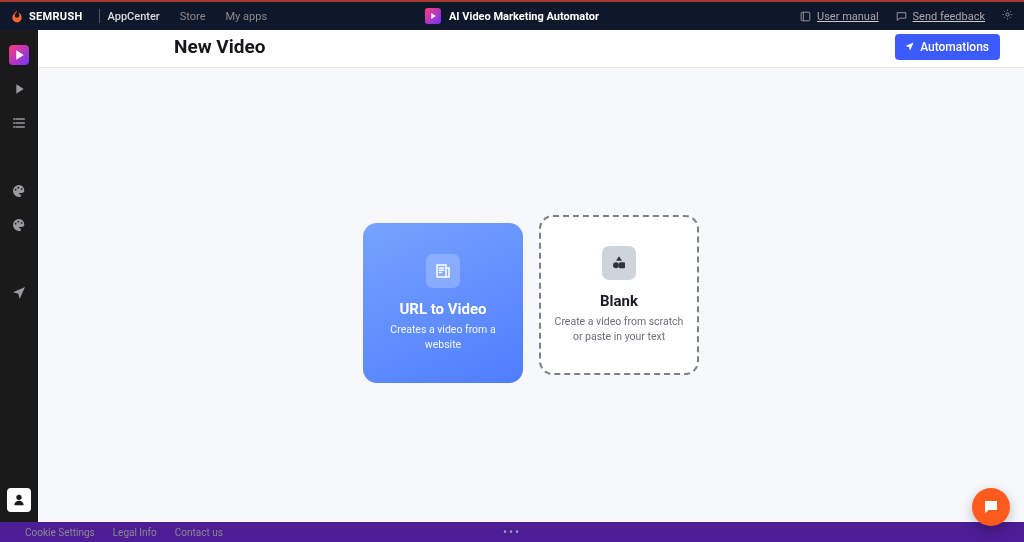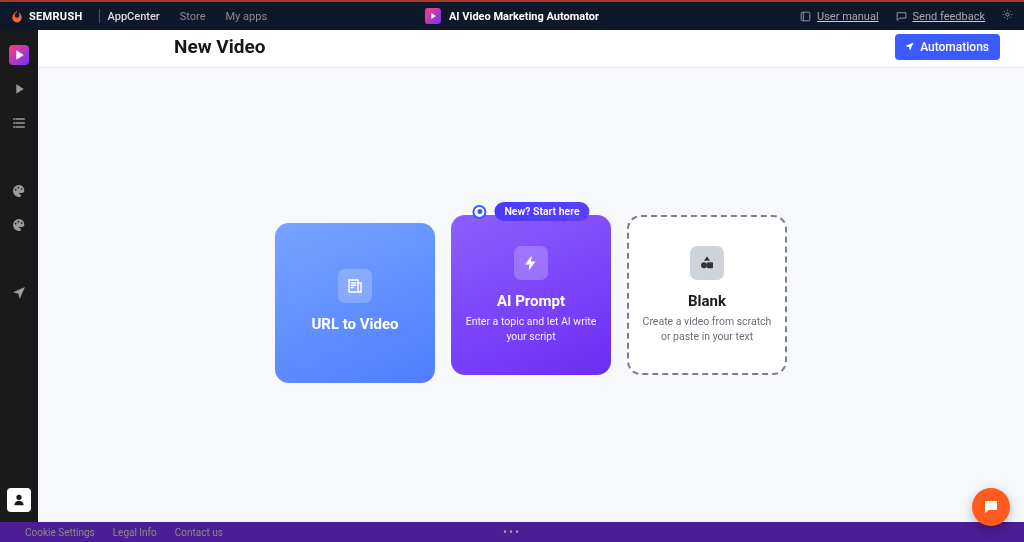--- a/index.html
+++ b/index.html
@@ -331,35 +331,23 @@
   <div class="canvas">
 
     <div class="card url">
       <div class="cicon">
         <svg viewBox="0 0 24 24">
             <path d="M4 4h12v16H4zM16 8h4v12H8" fill="none" stroke="#fff" stroke-width="2"></path>
             <path d="M7 8h6M7 11h6M7 14h3" stroke="#fff" stroke-width="2" stroke-linecap="round"></path>
           </svg>
       </div>
       <div class="ctitle">URL to Video</div>
+      <div class="cdesc">Creates a video from a website</div>
     </div>
 
-    <div class="card ai">
-      <div class="pill-wrap">
-        <span class="pill-ring"></span>
-        <span class="pill">New? Start here</span>
-      </div>
-      <div class="cicon">
-        <svg viewBox="0 0 24 24">
-            <path d="M13 2L4 14h6l-1 8 9-12h-6z"></path>
-          </svg>
-      </div>
-      <div class="ctitle">AI Prompt</div>
-      <div class="cdesc">Enter a topic and let AI write your script</div>
-    </div>
 
     <div class="card blank">
       <div class="cicon">
         <svg viewBox="0 0 24 24">
             <path d="M12 3l4 6H8z"></path>
             <rect x="12" y="11" width="8" height="8" rx="1.5"></rect>
             <circle cx="8" cy="15" r="4"></circle>
           </svg>
       </div>
       <div class="ctitle">Blank</div>

